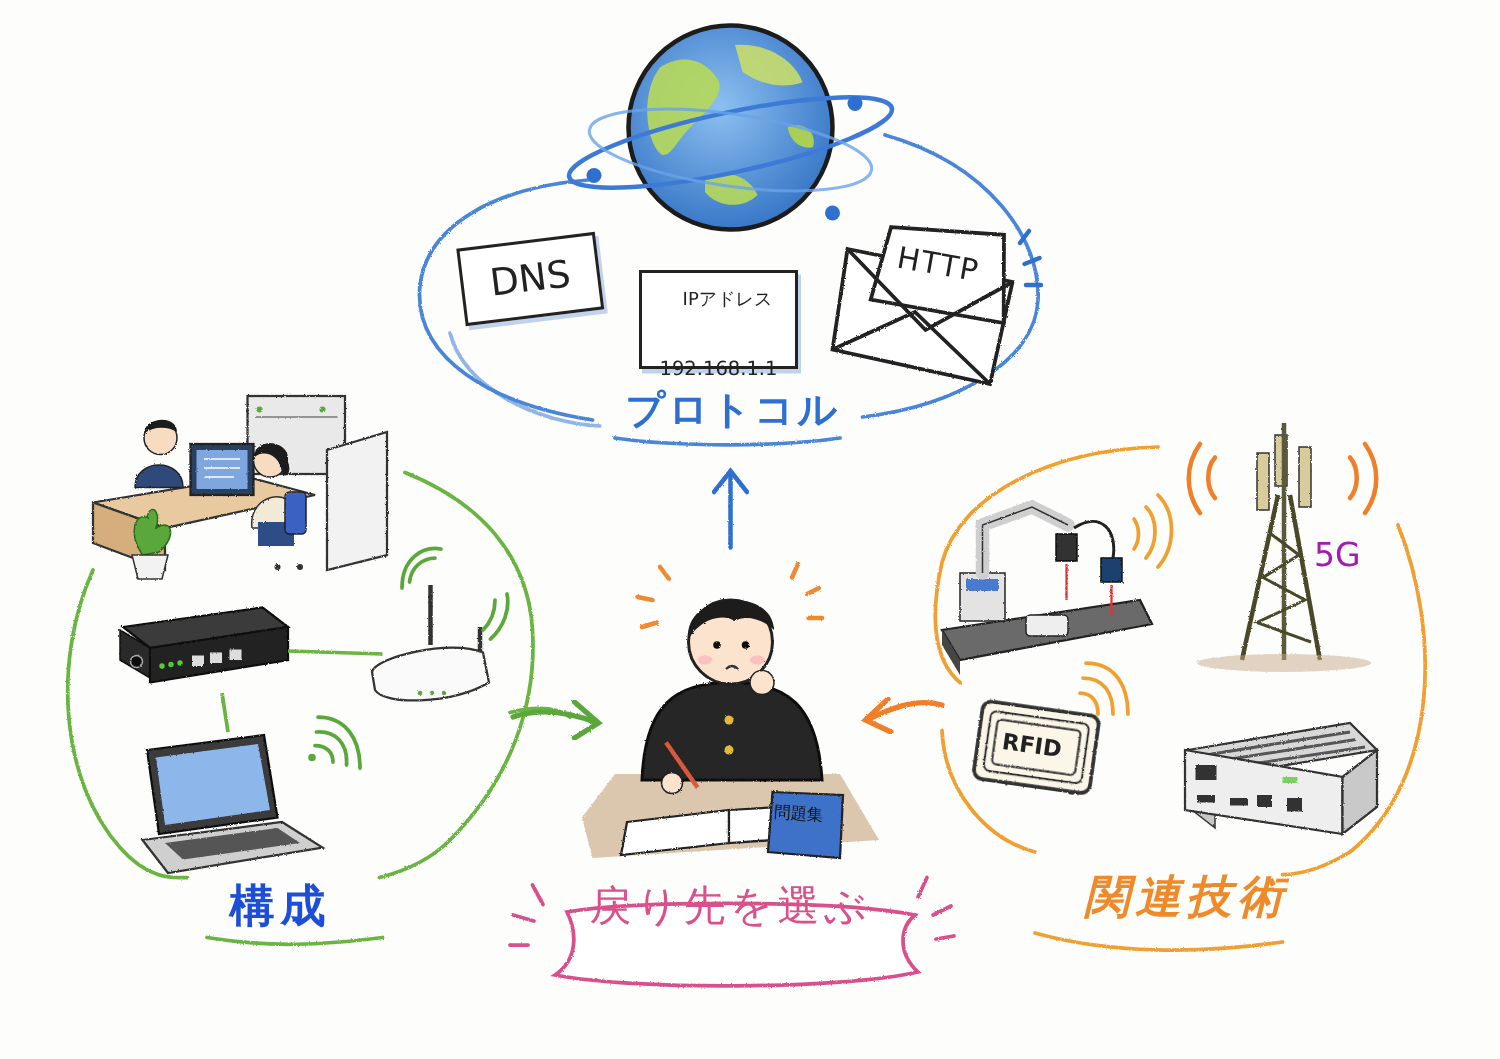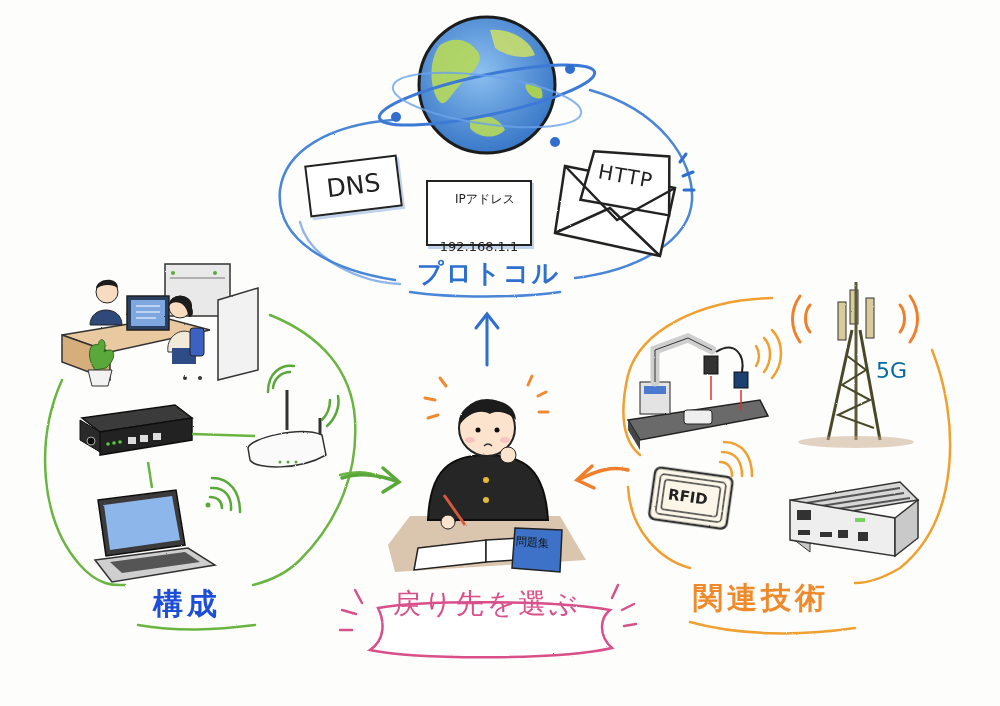--- a/index.html
+++ b/index.html
@@ -291,23 +291,23 @@
   <div style="font-size:12px;line-height:24px;margin-left:12px;">IPアドレス</div>
   <div style="font-size:13px;line-height:24px;margin-top:24px;">192.168.1.1</div>
 </div>
 
 <div class="label" style="left:598px;top:164px;font-size:20px;color:#222;transform:rotate(10deg);letter-spacing:1px;">HTTP</div>
 
 <div class="label" style="left:417px;top:256px;font-size:26px;color:#2f6fd0;font-weight:bold;letter-spacing:2px;">プロトコル</div>
 
 <div class="label" style="left:153px;top:584px;font-size:30px;color:#1d4ed8;font-weight:bold;letter-spacing:4px;">構成</div>
 
-<div class="label" style="left:693px;top:578px;font-size:30px;color:#ef8a2a;font-weight:bold;letter-spacing:4px;">関連技術</div>
-
-<div class="label" style="left:876px;top:358px;font-size:22px;color:#0369a1;">5G</div>
+<div class="label" style="left:723px;top:578px;font-size:30px;color:#ef8a2a;font-weight:bold;letter-spacing:4px;font-style:italic;">関連技術</div>
+
+<div class="label" style="left:876px;top:358px;font-size:22px;color:#a21caf;">5G</div>
 
 <div class="label" style="left:668px;top:488px;font-size:15px;color:#222;font-weight:bold;transform:rotate(8deg);">RFID</div>
 
 <div class="label" style="left:516px;top:535px;font-size:11px;color:#111;transform:rotate(4deg);">問題集</div>
 
 <div class="label" style="left:393px;top:585px;font-size:28px;color:#d9508a;letter-spacing:3px;">戻り先を選ぶ</div>
 
 <div class="hotspot" style="left:280px;top:15px;width:420px;height:285px;"></div>
 <div class="hotspot" style="left:35px;top:260px;width:325px;height:375px;"></div>
 <div class="hotspot" style="left:620px;top:280px;width:345px;height:360px;"></div>

